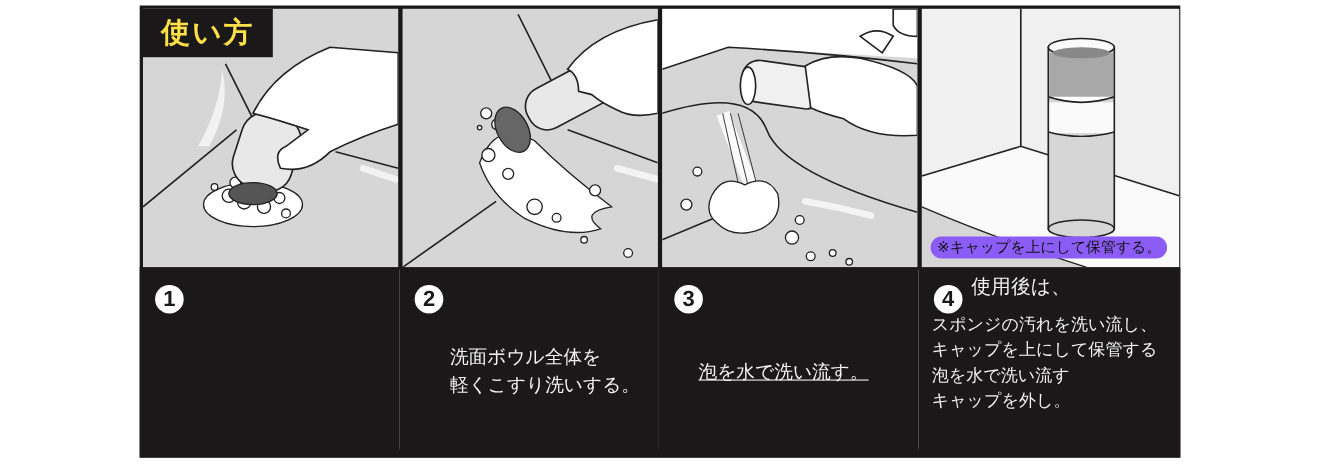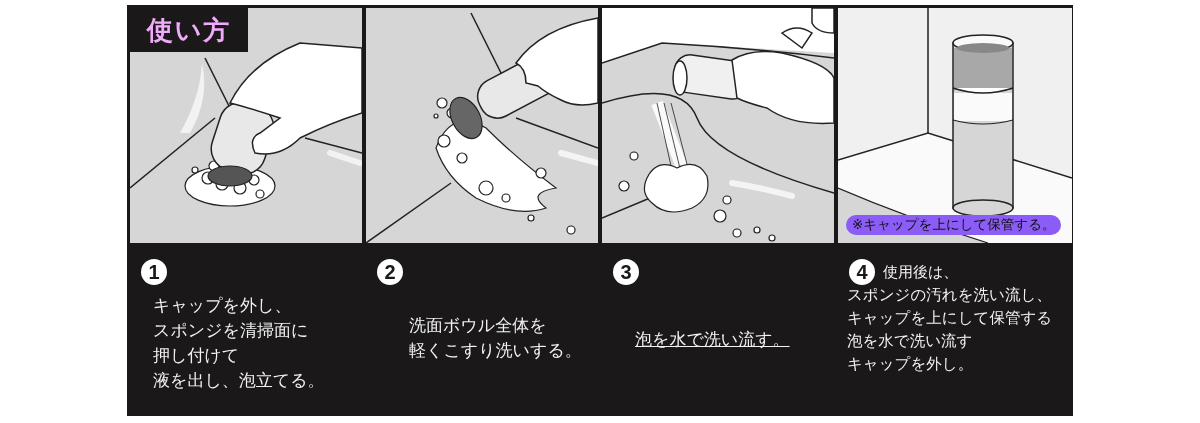--- a/index.html
+++ b/index.html
@@ -5,21 +5,21 @@
   html,body{margin:0;padding:0;background:#ffffff;}
   body{width:1200px;height:423px;position:relative;overflow:hidden;font-family:"DejaVu Sans","Liberation Sans",sans-serif;}
   .frame{position:absolute;left:127px;top:5px;width:946px;height:411px;background:#1a1818;}
   .panel{position:absolute;top:0;height:411px;width:236px;}
   .illus{position:absolute;left:3px;top:3px;right:1px;height:235px;background:#d6d6d6;overflow:hidden;}
   .illus svg{display:block;width:100%;height:100%;}
   .caption{position:absolute;left:0;right:0;top:238px;bottom:0;background:#1a1818;}
   .sep{position:absolute;top:240px;bottom:8px;width:2px;background:#e8e8e8;}
   .num{position:absolute;left:14px;top:16px;width:26px;height:26px;border-radius:50%;background:#fff;color:#1a1818;font-weight:bold;font-size:20px;line-height:26px;text-align:center;font-family:"Liberation Sans","DejaVu Sans",sans-serif;}
   .txt{position:absolute;color:#f2f2f2;font-size:17px;line-height:25px;white-space:pre;}
-  .badge{position:absolute;left:0;top:0;width:118px;height:44px;background:#1a1818;color:#f0abfc;font-weight:bold;font-size:26px;line-height:44px;text-align:center;letter-spacing:2px;}
+  .badge{position:absolute;left:0;top:0;width:118px;height:44px;background:#1a1818;color:#fde047;font-weight:bold;font-size:26px;line-height:44px;text-align:center;letter-spacing:2px;}
   .note{position:absolute;left:8px;bottom:8px;background:#8b5cf6;border-radius:10px;padding:1px 6px;font-size:13.5px;color:#111;white-space:nowrap;}
 </style>
 </head>
 <body>
 
 <div class="frame">
 
   <div class="panel" style="left:0;">
     <div class="illus">
       <svg viewBox="0 0 232 235">
@@ -40,24 +40,20 @@
             <circle cx="65" cy="162" r="3"></circle>
         </g>
         <rect x="85" y="95" width="55" height="70" rx="22" fill="#e8e8e8" stroke="#222" stroke-width="1.5" transform="rotate(18 112 130)"></rect>
         <ellipse cx="100" cy="168" rx="22" ry="10" fill="#555" stroke="#222" stroke-width="1.2"></ellipse>
         <path d="M100 95 Q120 55 170 35 L232 40 L232 105 Q200 115 170 130 Q150 150 125 145 Q118 130 130 125 L150 110 Q120 100 100 95 Z" fill="#fff" stroke="#222" stroke-width="1.5"></path>
       </svg>
       <div class="badge">使い方</div>
     </div>
     <div class="caption">
       <div class="num">1</div>
-      <div class="txt" style="left:26px;top:50px;"><span>キャップを外し、</span>
-<span>スポンジを清掃面に</span>
-<span>押し付けて</span>
-<span>液を出し、泡立てる。</span></div>
     </div>
   </div>
   <div class="sep" style="left:236px;"></div>
 
   <div class="panel" style="left:236px;">
     <div class="illus">
       <svg viewBox="0 0 232 235">
         <rect width="232" height="235" fill="#d6d6d6"></rect>
         <path d="M0 235 L85 175" stroke="#222" stroke-width="1.5"></path>
         <path d="M105 5 L140 75" stroke="#222" stroke-width="1.5"></path>
@@ -140,21 +136,21 @@
         <path d="M115 112 Q145 120 175 112" stroke="#222" stroke-width="1.2" fill="none"></path>
         <rect x="116" y="40" width="58" height="42" fill="#a8a8a8"></rect>
         <path d="M115 80 Q145 90 175 80" stroke="#222" stroke-width="1.5" fill="#fff"></path>
         <ellipse cx="145" cy="35" rx="30" ry="8" fill="#fafafa" stroke="#222" stroke-width="1.5"></ellipse>
         <ellipse cx="145" cy="40" rx="26" ry="5" fill="#888"></ellipse>
       </svg>
       <div class="note">※キャップを上にして保管する。</div>
     </div>
     <div class="caption">
       <div class="num">4</div>
-      <div class="txt" style="left:48px;top:18px;font-size:15px;line-height:23px;"><span>使用後は、</span></div>
+      <div class="txt" style="left:48px;top:6px;font-size:18px;line-height:23px;"><span>使用後は、</span></div>
       <div class="txt" style="left:12px;top:41px;font-size:15.5px;line-height:23px;"><span>スポンジの汚れを洗い流し、</span>
 <span>キャップを上にして保管する</span>
 <span>泡を水で洗い流す</span>
 <span>キャップを外し。</span></div>
     </div>
   </div>
 
 </div>
 
 </body></html>

